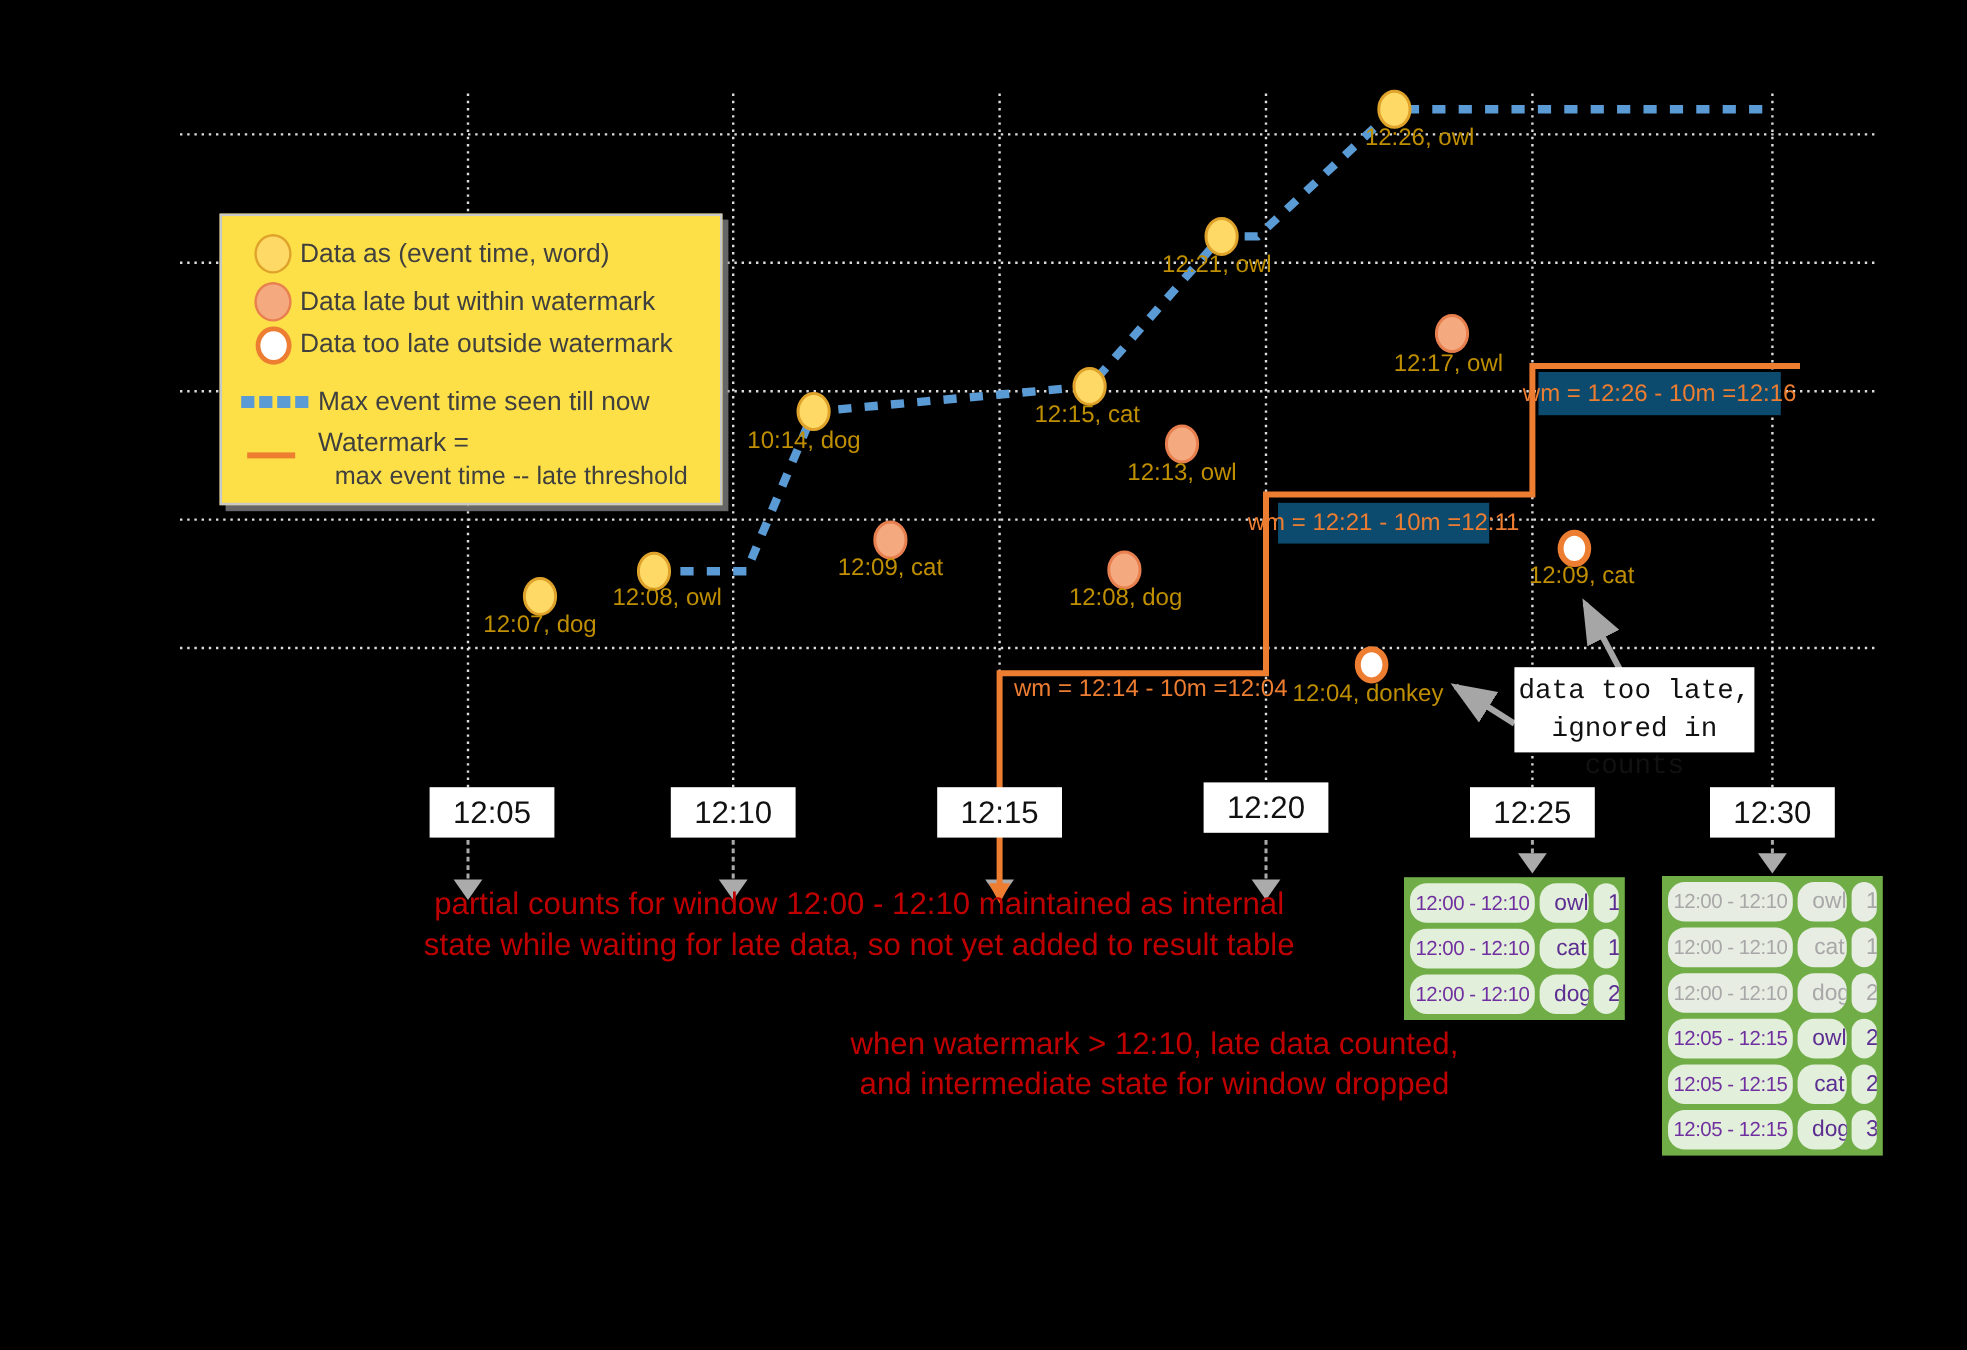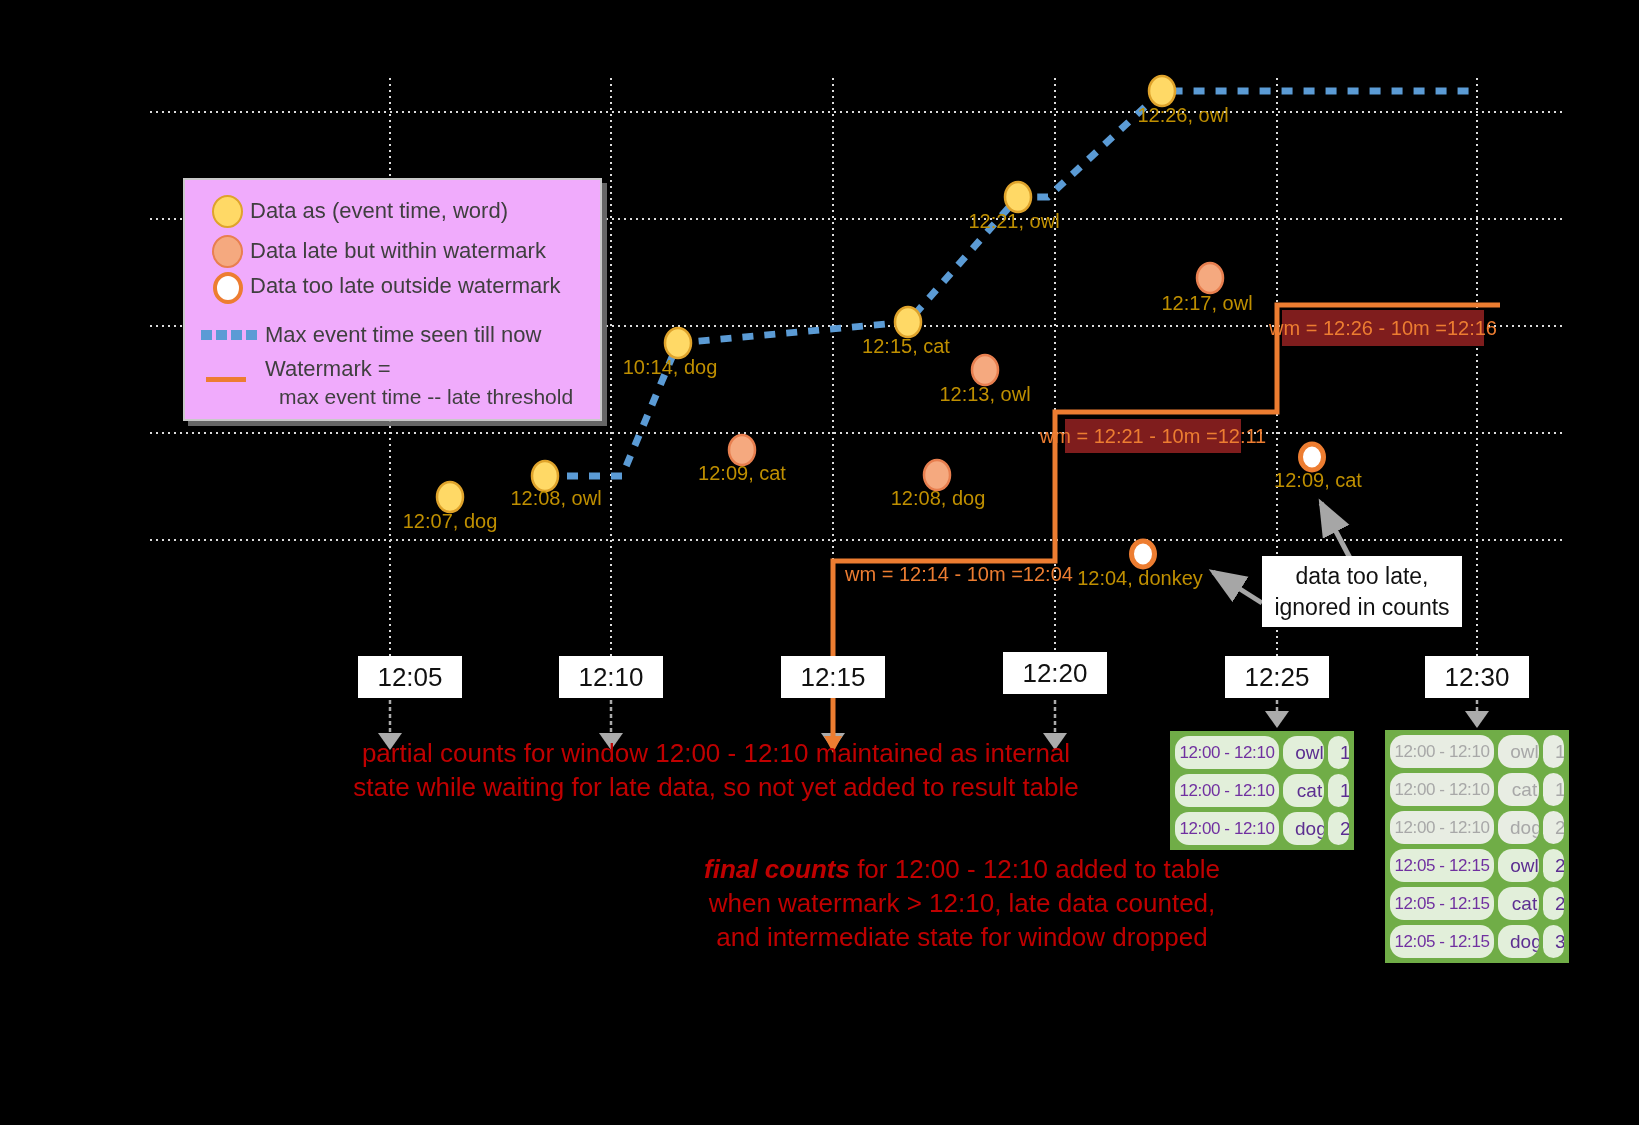--- a/index.html
+++ b/index.html
@@ -9,47 +9,47 @@
   }
   #chart-svg{position:absolute;left:0;top:0;z-index:1;}
   
   .pt-label{
     position:absolute;transform:translateX(-50%);white-space:nowrap;
     color:#BF8F00;font-size:20px;line-height:22px;z-index:4;
   }
   
   .wm-plain{position:absolute;color:#ED7D31;font-size:20px;white-space:nowrap;z-index:4;}
   .wm-box{
-    position:absolute;background:#7f1d1d;color:#ED7D31;font-size:20px;white-space:nowrap;
+    position:absolute;background:#0c4a6e;color:#ED7D31;font-size:20px;white-space:nowrap;
     display:flex;align-items:center;justify-content:center;z-index:3;
   }
   
   .tick-box{
     position:absolute;width:104px;height:42px;background:#fff;color:#111;
     font-size:26px;display:flex;align-items:center;justify-content:center;z-index:3;
   }
   
   #legend{
-    position:absolute;left:183px;top:178px;width:415px;height:239px;background:#f0abfc;
+    position:absolute;left:183px;top:178px;width:415px;height:239px;background:#fde047;
     border:2px solid #c9c9c9;box-shadow:5px 5px 0 rgba(120,120,120,.85);z-index:5;
     color:#3F3F3F;font-size:22px;
   }
   .lg-text{position:absolute;white-space:nowrap;}
   .lg-dot{position:absolute;border-radius:50%;}
   .lg-sq{position:absolute;width:11px;height:10px;background:#5B9BD5;}
   
   .red-note{
     position:absolute;transform:translateX(-50%);text-align:center;color:#C00000;
     font-size:26px;line-height:34px;white-space:nowrap;z-index:4;
   }
   .bold-italic{font-weight:bold;font-style:italic;}
   #too-late-box{
     position:absolute;left:1262px;top:556px;width:200px;height:71px;background:#fff;
     color:#111;font-size:23px;line-height:31px;text-align:center;padding-top:5px;
-    box-sizing:border-box;z-index:3;
+    box-sizing:border-box;z-index:3;font-family:Liberation Mono, monospace;
   }
   
   .gtable{
     position:absolute;background:#70AD47;padding:5px;display:flex;flex-direction:column;
     gap:5px;z-index:4;
   }
   .grow{display:grid;grid-template-columns:104px 41px 21px;gap:4px;}
   .gcell{
     background:#E2EFDA;height:33px;line-height:33px;text-align:center;overflow:hidden;border-radius:14px;
   }
@@ -184,23 +184,20 @@
   <div class="tick-box" style="left:1003px;top:652px;">12:20</div>
   <div class="tick-box" style="left:1225px;top:656px;">12:25</div>
   <div class="tick-box" style="left:1425px;top:656px;">12:30</div>
 
   <div class="red-note" style="left:716px;top:736px;">
     <div>partial counts for window 12:00 - 12:10 maintained as internal</div>
     <div>state while waiting for late data, so not yet added  to result table</div>
   </div>
 
   <div class="red-note" style="left:962px;top:852px;">
-    <div>
-      <span class="bold-italic">final counts</span><span> for 12:00 - 12:10 added to table</span>
-    </div>
     <div>when watermark &gt; 12:10, late data counted,</div>
     <div>and intermediate state for window dropped</div>
   </div>
 
   <div id="too-late-box">
     <div>data too late,</div>
     <div>ignored in counts</div>
   </div>
 
   <div class="gtable" style="left:1170px;top:731px;">

